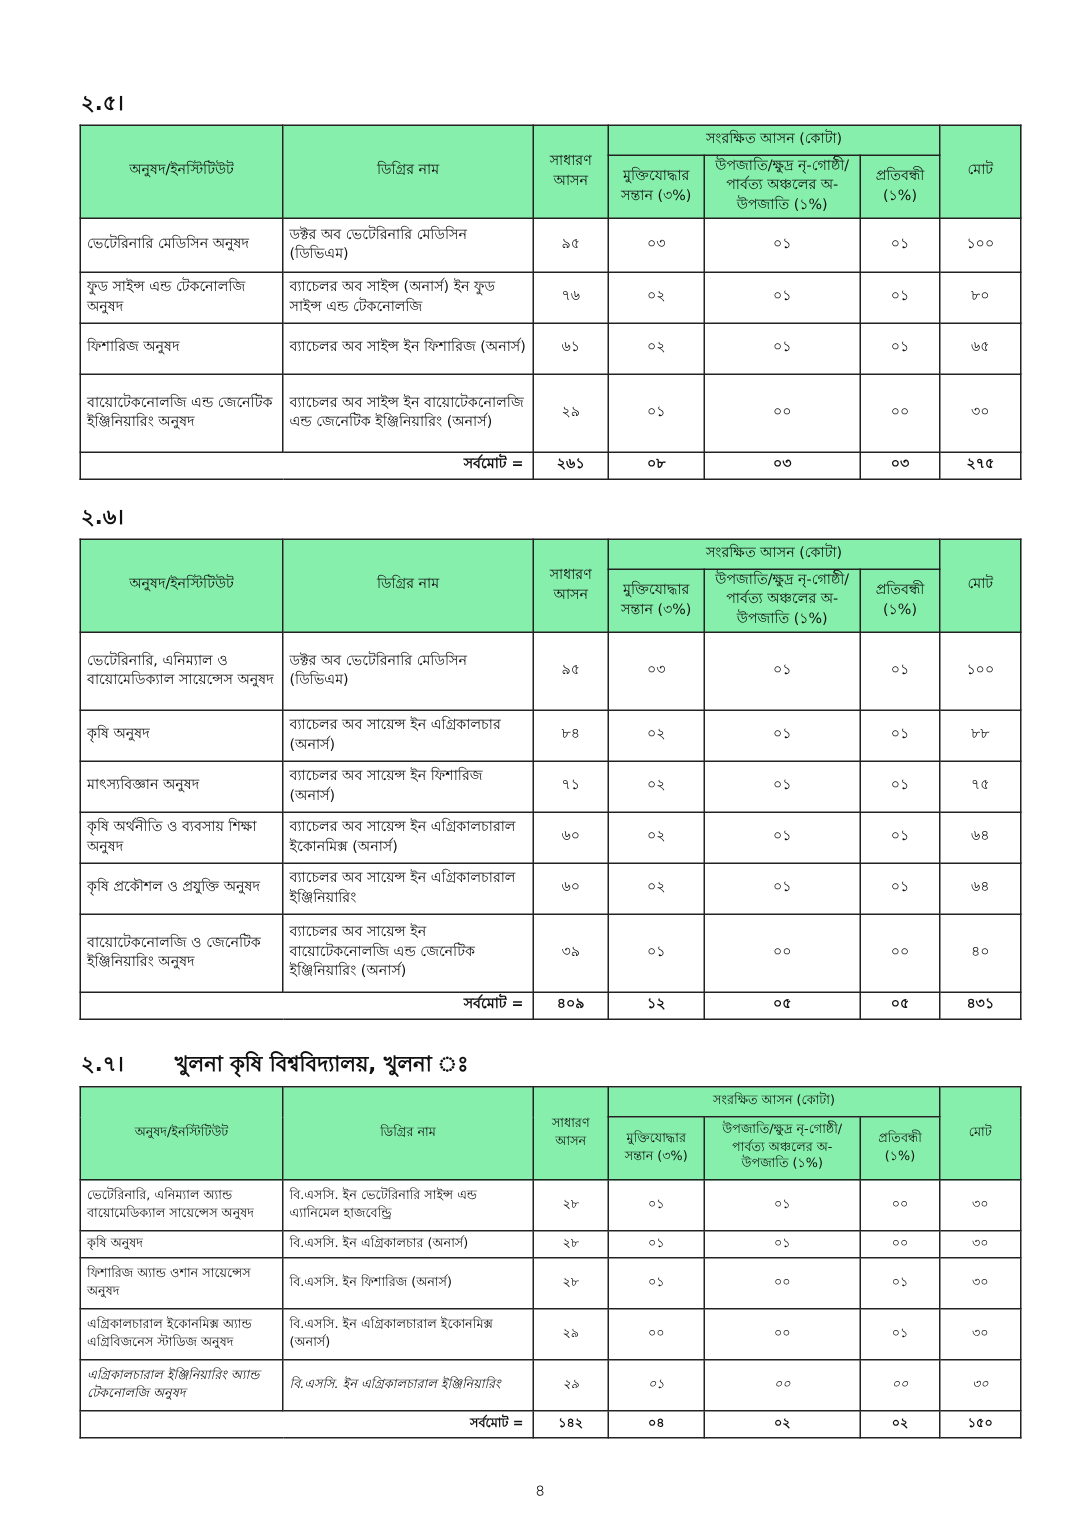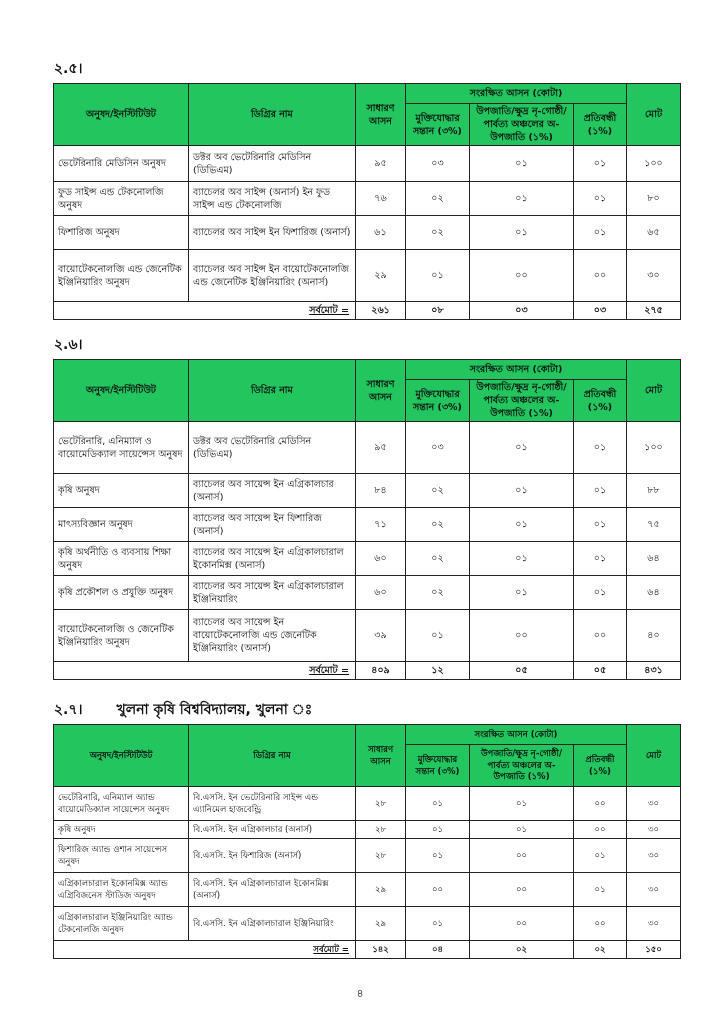--- a/index.html
+++ b/index.html
@@ -14,26 +14,26 @@
   .section-title .num { font-weight: bold; }
   table.seat {
     position: absolute; left: 53px; width: 628px;
     border-collapse: collapse; table-layout: fixed;
     font-size: 9.5px; line-height: 1.35;
   }
   table.seat td, table.seat th {
     border: 1px solid #222; padding: 1px 4px; vertical-align: middle;
   }
   table.seat th {
-    background: #22c55e; font-weight: bold; text-align: center;
+    background: #86efac; font-weight: normal; text-align: center;
   }
   table.seat td.num { text-align: center; }
   table.seat td.txt { text-align: left; }
   table.seat tr.total td { font-weight: bold; }
-  table.seat tr.total td.label { text-align: right; padding-right: 6px; text-decoration: underline; }
+  table.seat tr.total td.label { text-align: right; padding-right: 6px; }
   .page-num {
     position: absolute; top: 985px; left: 0; width: 720px; text-align: center;
     font-size: 11px;
   }
   .c1 { width: 135px; } .c2 { width: 167px; } .c3 { width: 50px; }
   .c4 { width: 64px; } .c5 { width: 104px; } .c6 { width: 53px; } .c7 { width: 54px; }
 </style>
 </head>
 <body>
 
@@ -257,21 +257,21 @@
   </tr>
   <tr style="height:34px;">
     <td class="txt">এগ্রিকালচারাল ইকোনমিক্স অ্যান্ড এগ্রিবিজনেস স্টাডিজ অনুষদ</td>
     <td class="txt">বি.এসসি. ইন এগ্রিকালচারাল ইকোনমিক্স (অনার্স)</td>
     <td class="num">২৯</td>
     <td class="num">০০</td>
     <td class="num">০০</td>
     <td class="num">০১</td>
     <td class="num">৩০</td>
   </tr>
-  <tr style="height:34px;">
+  <tr style="height:34px;font-style:italic;">
     <td class="txt">এগ্রিকালচারাল ইঞ্জিনিয়ারিং অ্যান্ড টেকনোলজি অনুষদ</td>
     <td class="txt">বি.এসসি. ইন এগ্রিকালচারাল ইঞ্জিনিয়ারিং</td>
     <td class="num">২৯</td>
     <td class="num">০১</td>
     <td class="num">০০</td>
     <td class="num">০০</td>
     <td class="num">৩০</td>
   </tr>
   <tr class="total" style="height:18px;">
     <td colspan="2" class="label">সর্বমোট =</td>

